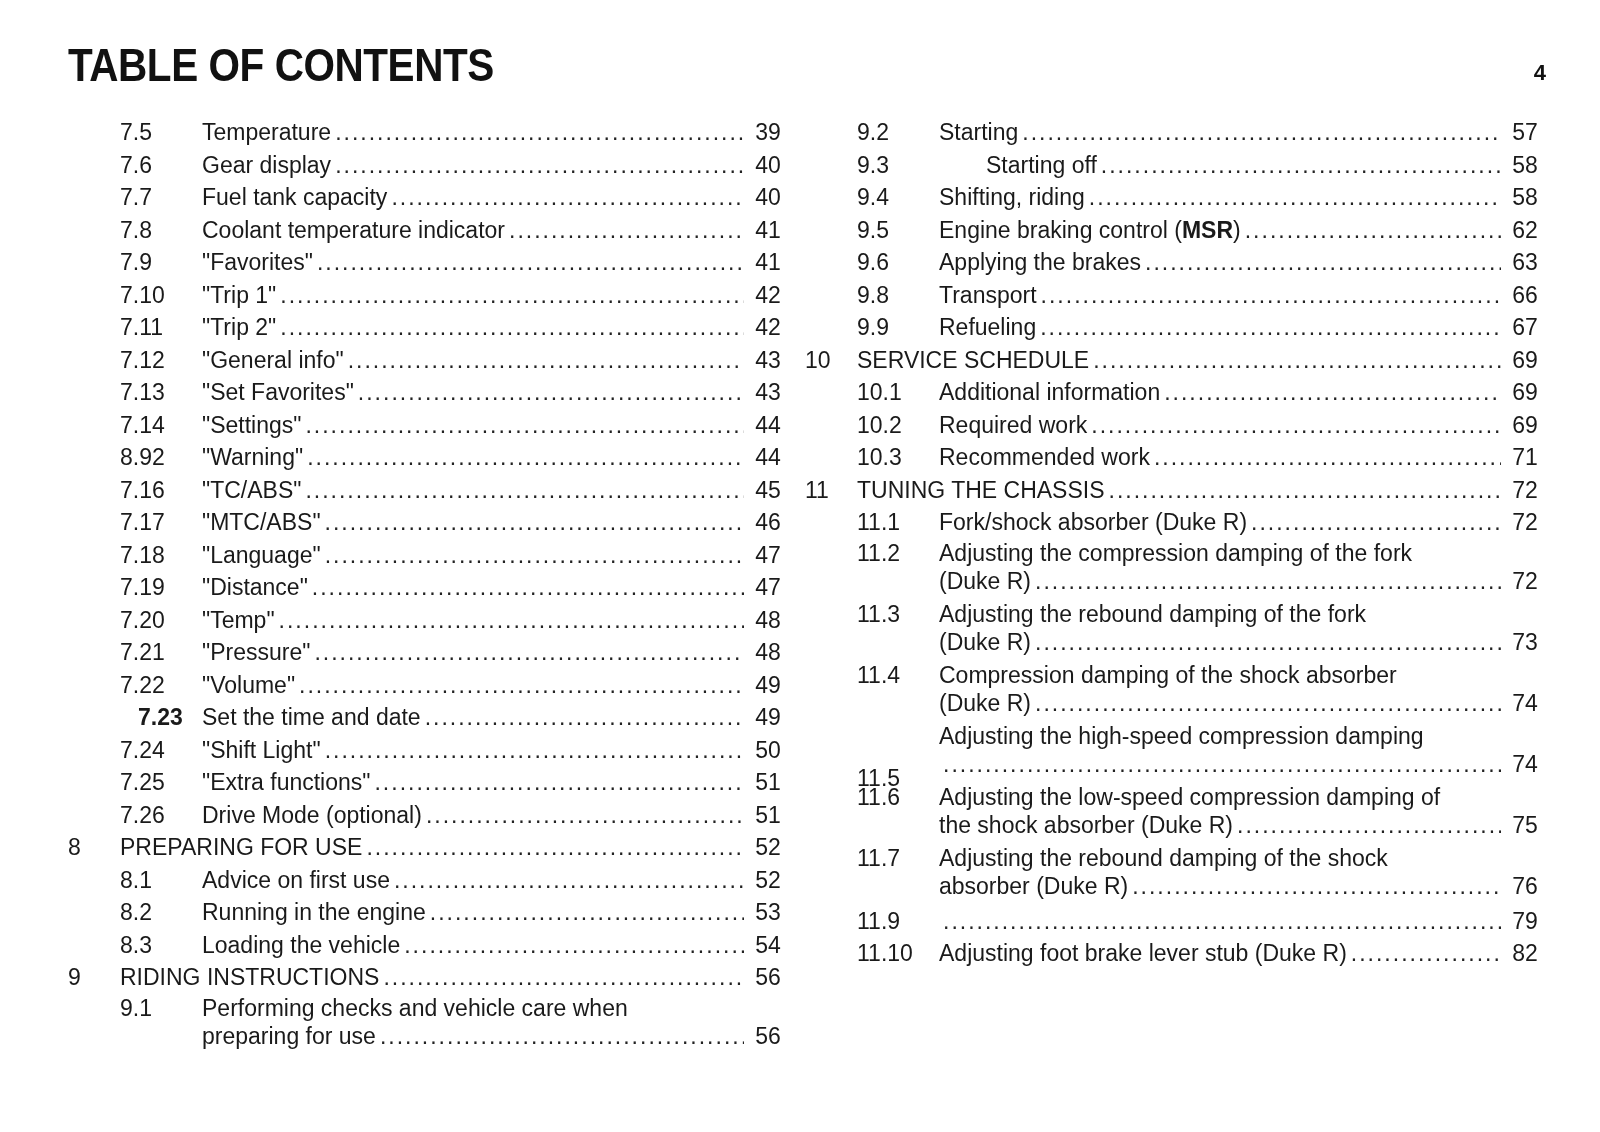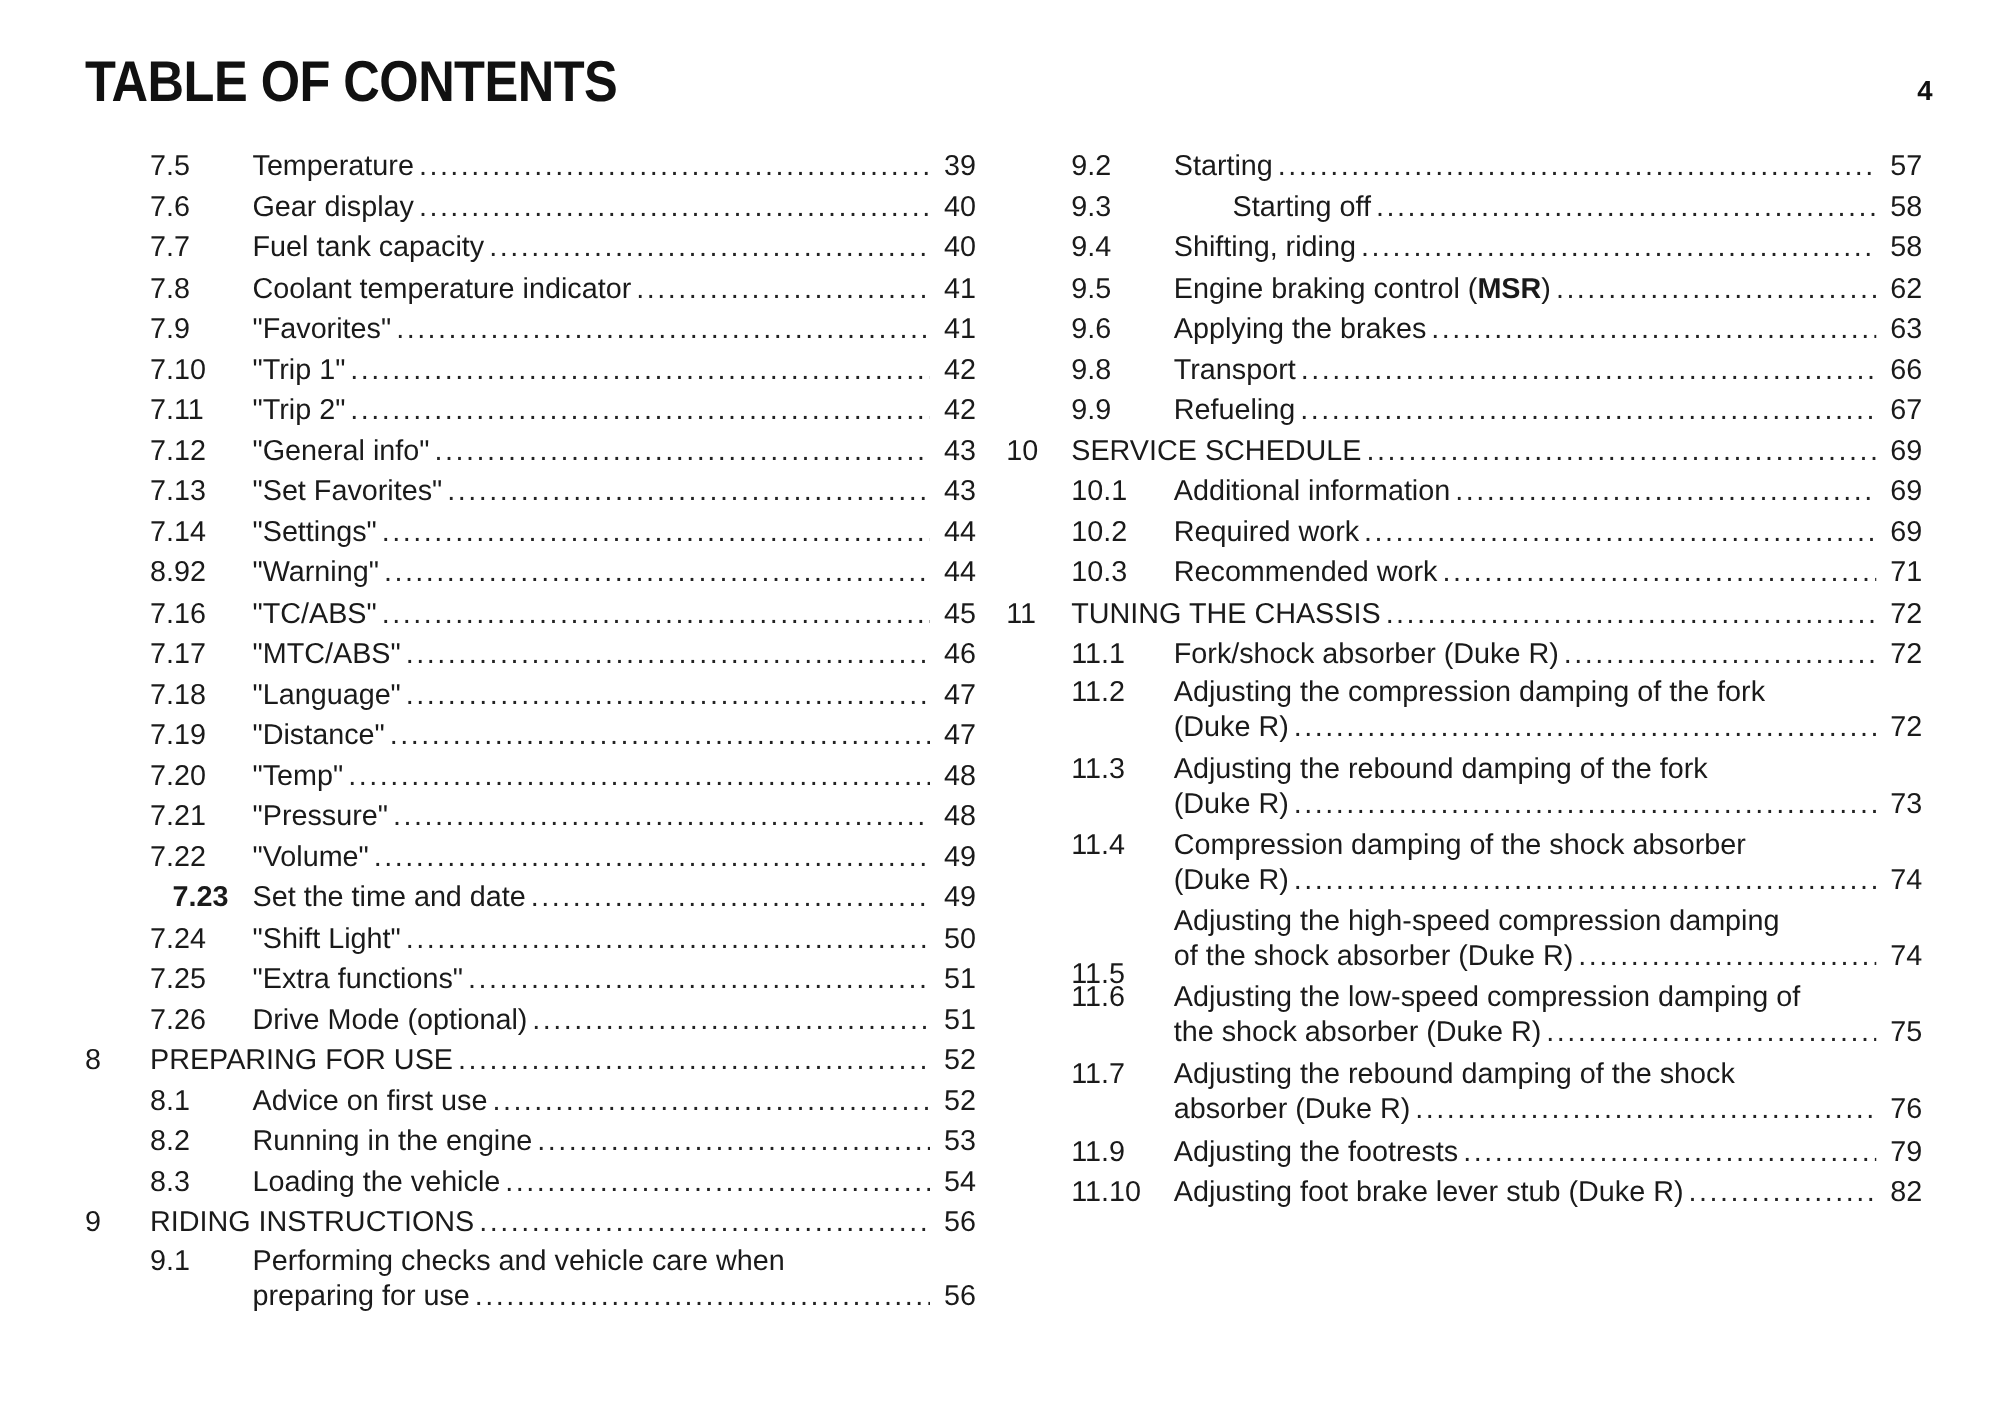--- a/index.html
+++ b/index.html
@@ -475,21 +475,20 @@
           <span class="dots"></span>
           <span class="p">74</span>
         </div>
       </div>
     </div>
     <div class="row two">
       <span class="num" style="left: 52px; line-height: 28px; margin-top: 42px;">11.5</span>
       <div class="txt" style="left: 134px;">
         <div class="wrap1">Adjusting the high-speed compression damping</div>
         <div class="line">
-          <span class="t"><span>of the shock absorber (Duke R)</span></span>
           <span class="dots"></span>
           <span class="p">74</span>
         </div>
       </div>
     </div>
     <div class="row two">
       <span class="num" style="left: 52px; line-height: 28px;">11.6</span>
       <div class="txt" style="left: 134px;">
         <div class="wrap1">Adjusting the low-speed compression damping of</div>
         <div class="line">
@@ -507,21 +506,20 @@
           <span class="t"><span>absorber (Duke R)</span></span>
           <span class="dots"></span>
           <span class="p">76</span>
         </div>
       </div>
     </div>
     <div class="row">
       <span class="num" style="left: 52px;">11.9</span>
       <div class="txt" style="left: 134px;">
         <div class="line">
-          <span class="t"><span>Adjusting the footrests</span></span>
           <span class="dots"></span>
           <span class="p">79</span>
         </div>
       </div>
     </div>
     <div class="row">
       <span class="num" style="left: 52px;">11.10</span>
       <div class="txt" style="left: 134px;">
         <div class="line">
           <span class="t"><span>Adjusting foot brake lever stub (Duke R)</span></span>

